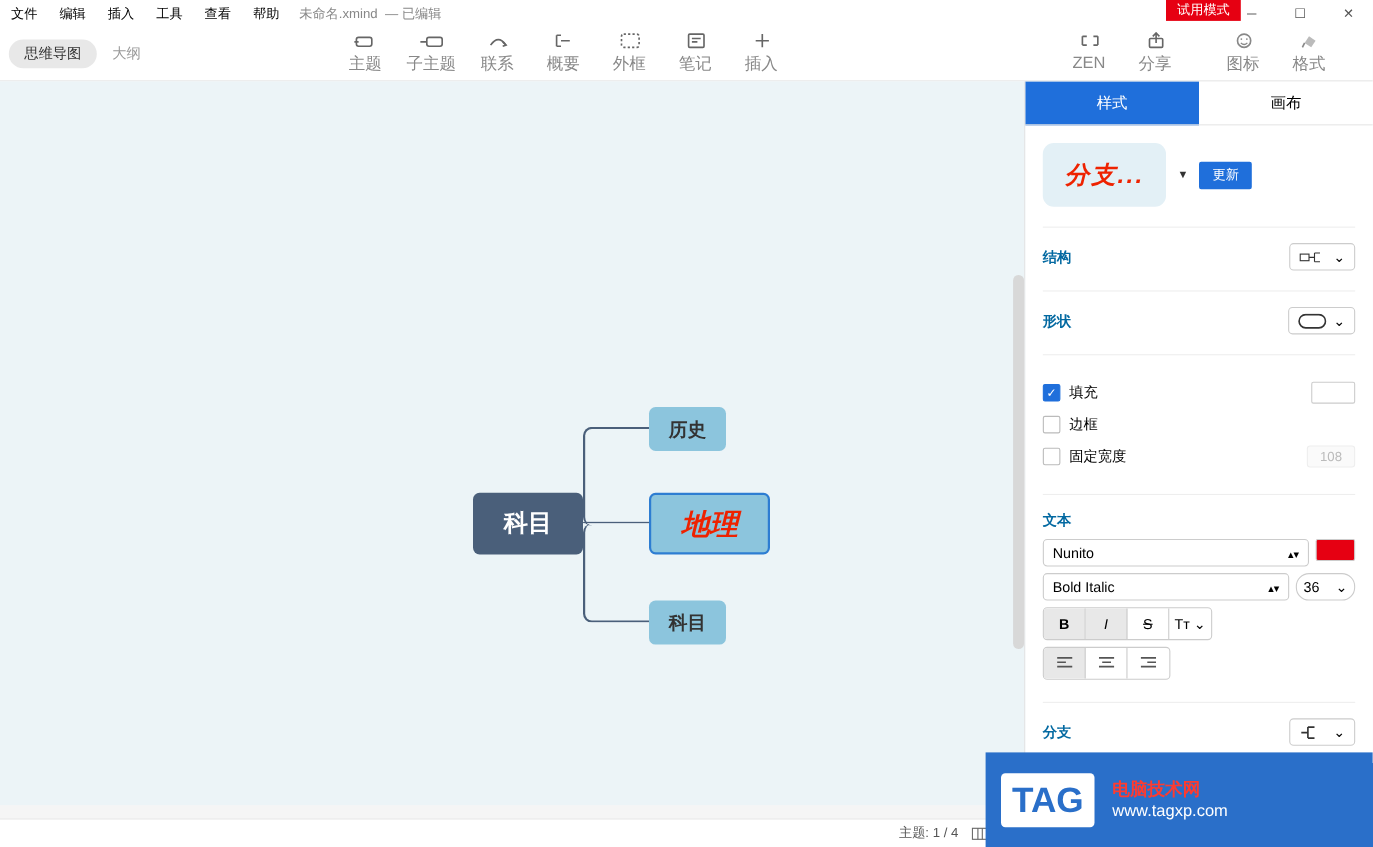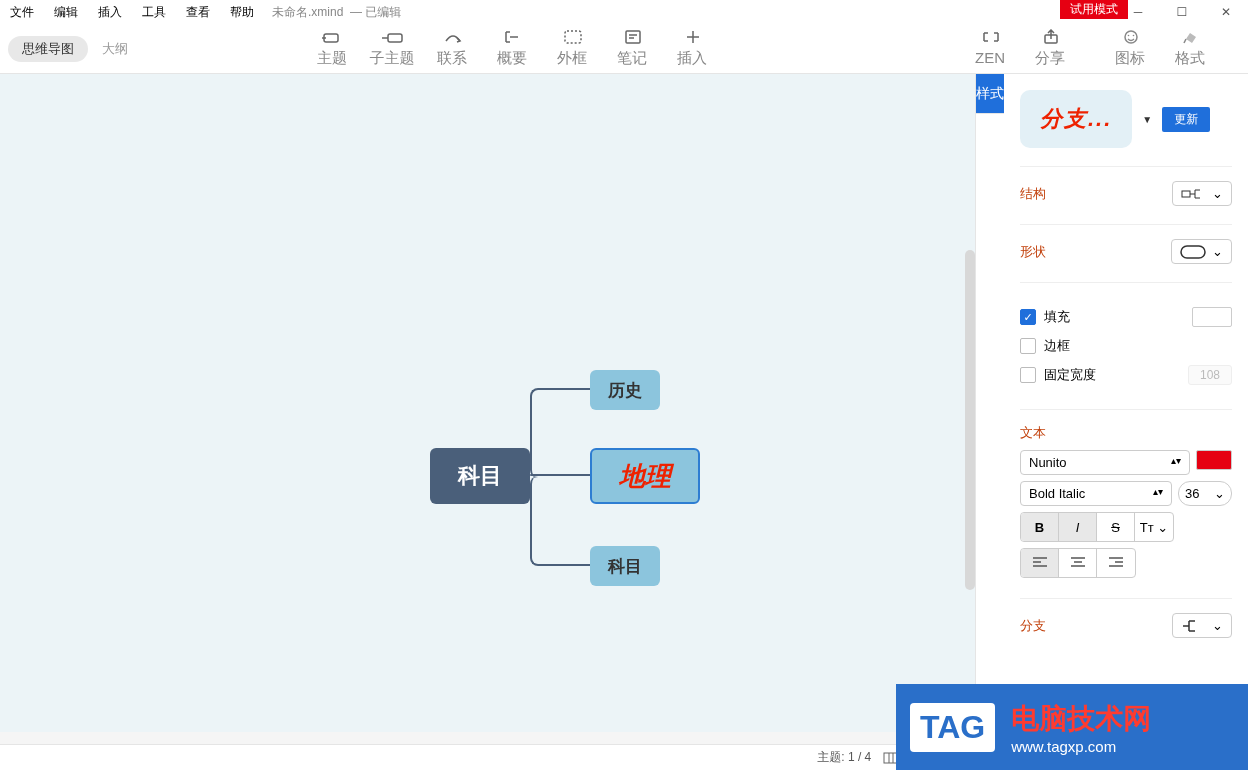--- a/index.html
+++ b/index.html
@@ -32,57 +32,57 @@
 .node-sub1 { left: 590px; top: 296px; width: 70px; height: 40px; background: #8cc5dd; color: #333; font-size: 17px; }
 .node-sub2 { left: 590px; top: 374px; width: 110px; height: 56px; background: #8cc5dd; color: #e20; font-size: 26px; font-style: italic; border: 2px solid #2d7dd2; }
 .node-sub3 { left: 590px; top: 472px; width: 70px; height: 40px; background: #8cc5dd; color: #333; font-size: 17px; }
 .branch { position: absolute; border: 2px solid #4a5f7a; border-right: none; border-radius: 8px 0 0 8px; }
 .branch1 { left: 530px; top: 314px; width: 60px; height: 90px; border-bottom: none; }
 .branch2 { left: 530px; top: 400px; width: 60px; height: 2px; border: none; border-top: 2px solid #4a5f7a; }
 .branch3 { left: 530px; top: 402px; width: 60px; height: 90px; border-top: none; }
 .vscroll-edge { position: absolute; right: 0; top: 176px; width: 10px; height: 340px; background: #d8d8d8; border-radius: 5px; }
 
 
-.panel { width: 272px; background: #fff; display: flex; flex-direction: row; font-size: 13px; }
+.panel { width: 316px; background: #fff; display: flex; flex-direction: column; font-size: 13px; }
 .panel-tabs { display: flex; height: 40px; }
 .panel-tab { flex: 1; display: flex; align-items: center; justify-content: center; font-size: 14px; border-bottom: 1px solid #e5e5e5; }
 .panel-tab.active { background: #1f6fdb; color: #fff; }
 .panel-body { padding: 16px; overflow-y: auto; flex: 1; }
 .panel-body::-webkit-scrollbar { width: 10px; }
 .panel-body::-webkit-scrollbar-thumb { background: #ccc; border-radius: 5px; }
 .topic-preview { background: #e3f0f6; border-radius: 10px; padding: 14px 20px; color: #e20; font-size: 22px; font-weight: bold; font-style: italic; display: inline-block; letter-spacing: 2px; }
 .preview-row { display: flex; align-items: center; gap: 10px; margin-bottom: 18px; }
 .caret { font-size: 10px; color: #333; }
 .update-btn { background: #1f6fdb; color: #fff; font-size: 12px; padding: 4px 12px; border-radius: 2px; }
 .section { border-top: 1px solid #eee; padding: 14px 0; }
 .section-row { display: flex; align-items: center; justify-content: space-between; margin-bottom: 4px; }
-.section-label { font-size: 13px; color: #c2410c; font-weight: 400; }
+.section-label { font-size: 13px; color: #0369a1; font-weight: 700; }
 .sel { border: 1px solid #ccc; border-radius: 4px; padding: 4px 8px; display: flex; align-items: center; gap: 6px; min-width: 60px; justify-content: space-between; background: #fff; }
 .chk-row { display: flex; align-items: center; gap: 8px; margin: 10px 0; }
 .chk { width: 16px; height: 16px; border: 1px solid #bbb; border-radius: 2px; display: flex; align-items: center; justify-content: center; }
 .chk.checked { background: #1f6fdb; border-color: #1f6fdb; color: #fff; font-size: 11px; }
 .color-swatch { width: 40px; height: 20px; border: 1px solid #ccc; border-radius: 2px; }
 .width-input { width: 44px; border: 1px solid #eee; border-radius: 3px; text-align: center; color: #bbb; font-size: 12px; padding: 2px; }
 .font-row { display: flex; gap: 6px; margin: 6px 0; }
-.font-select { flex: 1; border: 1px solid #ccc; border-radius: 4px; padding: 4px 8px; display: flex; justify-content: space-between; align-items: flex-start; }
+.font-select { flex: 1; border: 1px solid #ccc; border-radius: 4px; padding: 4px 8px; display: flex; justify-content: space-between; align-items: flex-end; }
 .size-select { width: 54px; border: 1px solid #ccc; border-radius: 12px; padding: 4px 6px; display: flex; justify-content: space-between; align-items: center; }
 .btn-group { display: flex; border: 1px solid #ccc; border-radius: 4px; overflow: hidden; }
 .btn-group .b { width: 38px; height: 28px; display: flex; align-items: center; justify-content: center; border-right: 1px solid #ccc; font-size: 13px; }
 .btn-group .b:last-child { border-right: none; }
 .btn-group .b.active { background: #e8e8e8; }
 
 
 .statusbar { position: absolute; left: 0; bottom: 0; width: 984px; height: 26px; border-top: 1px solid #e5e5e5; display: flex; align-items: center; justify-content: flex-end; gap: 12px; padding: 0 4px; font-size: 12px; color: #555; background: #fff; }
 .hscroll { position: absolute; left: 0; right: 264px; bottom: 24px; height: 14px; background: #f5f5f5; }
 
 
 .wm { position: absolute; right: 0; bottom: 0; width: 352px; height: 86px; background: #2a6fc9; display: flex; align-items: center; padding: 0 14px; gap: 16px; }
 .wm-tag { background: #fff; color: #2a6fc9; font-weight: 900; font-size: 32px; padding: 6px 10px; border-radius: 4px; font-family: Arial; text-align: center; }
 .wm-text { color: #fff; }
-.wm-title { font-size: 28px; font-weight: bold; color: #ff3b2f; }
+.wm-title { font-size: 16px; font-weight: bold; color: #ff3b2f; }
 .wm-url { font-size: 15px; }
 
 svg { display: block; }
 </style>
 </head>
 <body>
 
 <div class="menubar">
   <div class="menu-item">文件</div>
   <div class="menu-item">编辑</div>
@@ -218,20 +218,21 @@
     <div class="node node-root">科目</div>
     <div class="node node-sub1">历史</div>
     <div class="node node-sub2">地理</div>
     <div class="node node-sub3">科目</div>
     <div class="vscroll-edge"></div>
   </div>
 
   <div class="panel">
     <div class="panel-tabs">
       <div class="panel-tab active">样式</div>
+      <div class="panel-tab">画布</div>
     </div>
     <div class="panel-body">
       <div class="preview-row">
         <div class="topic-preview">分支...</div>
         <span class="caret">▼</span>
         <div class="update-btn">更新</div>
       </div>
 
       <div class="section">
         <div class="section-row">

